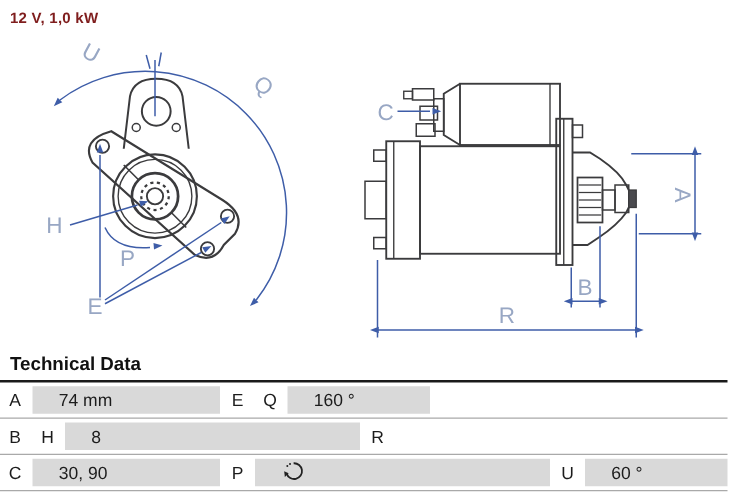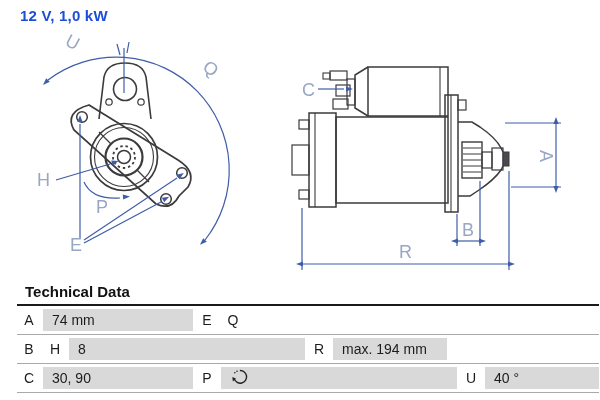--- a/index.html
+++ b/index.html
@@ -1,27 +1,27 @@
 <!DOCTYPE html>
 <html><head>
 <meta charset="utf-8">
 <style>
   html,body{margin:0;padding:0;}
   body{width:600px;height:400px;background:#fff;font-family:"Liberation Sans",sans-serif;overflow:hidden;position:relative;}
   .stage{position:absolute;left:0;top:0;width:600px;height:400px;background:#fff;}
-  .title{position:absolute;left:8px;top:7px;font-size:15px;font-weight:700;color:#1d4ed8;letter-spacing:.2px;margin-left:12px;}
+  .title{position:absolute;left:8px;top:7px;font-size:12px;font-weight:700;color:#7f1d1d;letter-spacing:.2px;}
   svg.diagram{position:absolute;left:0;top:0;}
   .lbl{font-family:"Liberation Sans",sans-serif;font-size:18px;fill:#98a7c4;}
-  .tech{position:absolute;left:17px;top:282px;width:524px;}
+  .tech{position:absolute;left:0;top:282px;width:524px;}
   .tech-heading{margin:0 0 0 8px;font-size:15px;font-weight:700;color:#111;line-height:20px;}
   .rule{height:2px;background:#1a1a1a;width:582px;margin-top:2px;}
   .trow{display:flex;height:22px;margin-top:3px;width:582px;}
   .sep{height:1px;background:#a9a9a9;width:582px;margin-top:3px;}
   .k{width:24px;background:#fff;text-align:center;font-size:14px;color:#1c1c1c;line-height:22px;margin-right:2px;flex:none;}
-  .v{background:#d9d9d9;font-size:14px;color:#1c1c1c;line-height:22px;padding-left:9px;box-sizing:border-box;margin-right:2px;flex:none;display:flex;align-items:center;}
+  .v{background:#d9d9d9;font-size:14px;color:#1c1c1c;line-height:22px;padding-left:21px;box-sizing:border-box;margin-right:2px;flex:none;display:flex;align-items:center;}
   .v1{width:150px;} .v2{width:236px;} .v3{width:114px;margin-right:0;}
   .roticon{display:inline-block;margin-top:1px;}
 </style>
 </head>
 <body>
 
 <div class="stage">
 
   <div class="title">12 V, 1,0 kW</div>
 
@@ -140,46 +140,46 @@
 
   <div class="tech">
     <div class="tech-heading">Technical Data</div>
     <div class="rule"></div>
 
     <div class="trow">
       <div class="k">A</div>
       <div class="v v1">74 mm</div>
       <div class="k">E</div>
       <div class="k">Q</div>
+      <div class="v v3">160 °</div>
     </div>
     <div class="sep"></div>
 
     <div class="trow">
       <div class="k">B</div>
       <div class="k">H</div>
       <div class="v v2">8</div>
       <div class="k">R</div>
-      <div class="v v3">max. 194 mm</div>
     </div>
     <div class="sep"></div>
 
     <div class="trow">
       <div class="k">C</div>
       <div class="v v1">30, 90</div>
       <div class="k">P</div>
       <div class="v v2">
         <span class="roticon">
           <svg width="18" height="18" viewBox="0 0 20 20">
             <path d="M 11 4 A 7 7 0 1 1 4.8 13.2" fill="none" stroke="#222" stroke-width="1.6"></path>
             <circle cx="5.4" cy="6.4" r="0.9" fill="#222"></circle>
             <circle cx="7.8" cy="4.7" r="0.9" fill="#222"></circle>
             <polygon points="2.6,11.2 6.6,12.9 3.2,16.2" fill="#222"></polygon>
           </svg>
         </span>
         <span></span>
       </div>
       <div class="k">U</div>
-      <div class="v v3">40 °</div>
+      <div class="v v3">60 °</div>
     </div>
     <div class="sep"></div>
   </div>
 
 </div>
 
 </body></html>

